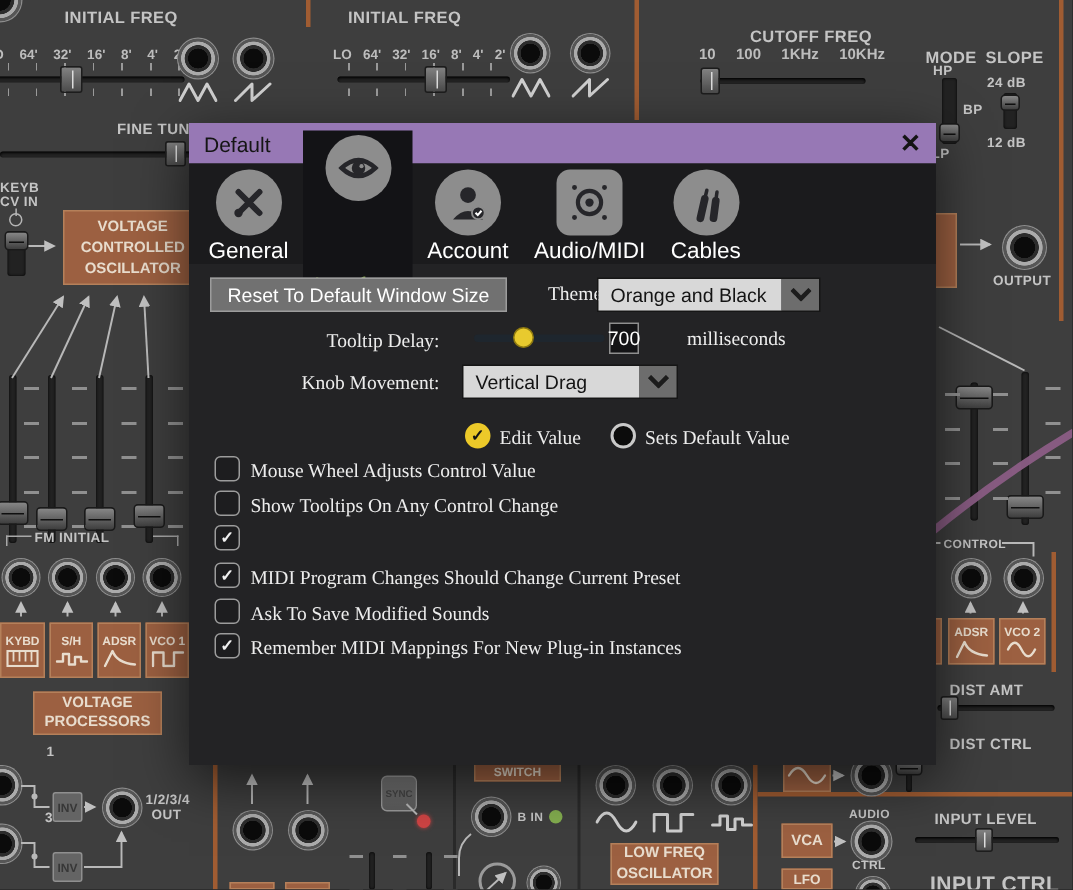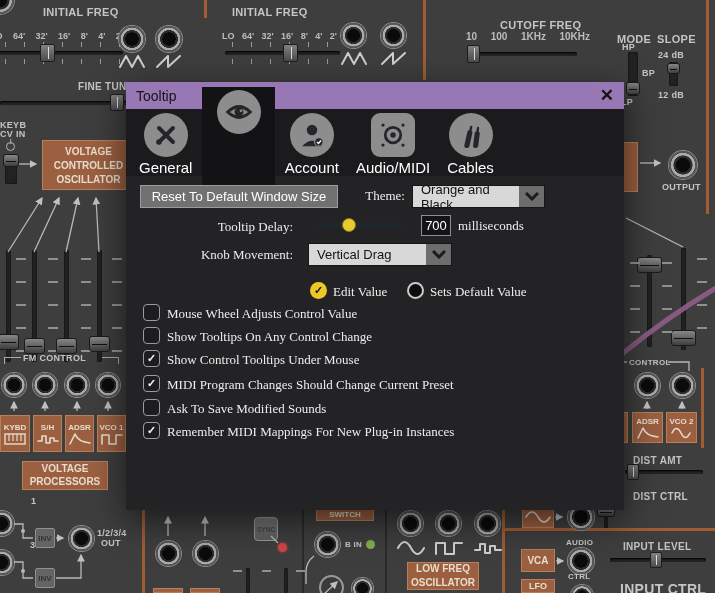--- a/index.html
+++ b/index.html
@@ -117,21 +117,21 @@
   <div class="tickcol" style="left:16px;top:258px;width:10px;height:96px"></div>
   <div class="tickcol" style="left:48px;top:258px;width:10px;height:96px"></div>
   <div class="tickcol" style="left:81px;top:258px;width:10px;height:96px"></div>
   <div class="tickcol" style="left:112px;top:258px;width:10px;height:96px"></div>
   <div class="vhandle" style="left:-2px;top:334px;width:21px;height:16px"></div>
   <div class="vhandle" style="left:24px;top:338px;width:21px;height:16px"></div>
   <div class="vhandle" style="left:56px;top:338px;width:21px;height:16px"></div>
   <div class="vhandle" style="left:89px;top:336px;width:21px;height:16px"></div>
 
   <div class="brk" style="left:4px;top:357px;width:17px;height:7px;border-top-width:1.5px;border-left-width:1.5px"></div>
-  <div class="lbl" style="left:23px;top:353px;font-size:9px">FM CONTROL</div>
+  <div class="lbl" style="left:23px;top:353px;font-size:9px">FM INITIAL</div>
   <div class="brk" style="left:102px;top:357px;width:17px;height:7px;border-top-width:1.5px;border-right-width:1.5px"></div>
   <div class="jack" style="left:1px;top:372px;width:26px;height:26px"></div>
   <div class="jack" style="left:32px;top:372px;width:26px;height:26px"></div>
   <div class="jack" style="left:64px;top:372px;width:26px;height:26px"></div>
   <div class="jack" style="left:95px;top:372px;width:26px;height:26px"></div>
   <div class="badge" style="left:0;top:415px;width:30px;height:37px;font-size:8px">
     <span>KYBD</span>
     <svg width="22" height="12">
         <rect x="1" y="1" width="20" height="10" fill="none" stroke="#e8dccd" stroke-width="1.4"></rect>
         <path d="M5,1 V8 M9,1 V8 M13,1 V8 M17,1 V8" stroke="#e8dccd" stroke-width="1.2" fill="none"></path>
@@ -354,21 +354,21 @@
       <path d="M647,409 V402" marker-end="url(#ah)"></path>
       <path d="M682,409 V402" marker-end="url(#ah)"></path>
       <circle cx="23" cy="531" r="2" fill="#b8b8b8" stroke="none"></circle>
       <circle cx="23" cy="571" r="2" fill="#b8b8b8" stroke="none"></circle>
     </g>
     <path d="M622,354 Q666,318 716,288" stroke="#8b5d85" stroke-width="5" fill="none" opacity="0.95"></path>
   </svg>
 
   <div class="dialog">
     <div class="titlebar">
-      <span>Tooltip</span>
+      <span>Default</span>
       <span class="dclose">✕</span>
     </div>
 
     <div class="tabbar">
       <div class="tab">
         <span class="ticon">
           <svg width="28" height="28" viewBox="0 0 24 24">
               <g stroke="#26262a" stroke-width="3.4" stroke-linecap="round">
                 <path d="M6,18 L18,6"></path>
                 <path d="M6,6 L18,18"></path>
@@ -424,33 +424,33 @@
             </svg>
         </span>
         <span class="tlabel">Cables</span>
       </div>
     </div>
 
     <div class="dbtn" style="left:14px;top:103px;width:198px;height:23px">
       <span>Reset To Default Window Size</span>
     </div>
     <div class="dlbl" style="left:196px;top:106px;width:83px;text-align:right">Theme:</div>
-    <div class="dd" style="left:286px;top:103px;width:133px;height:23px">
+    <div class="dd" style="left:272px;top:103px;width:149px;height:23px">
       <span class="dd-val">Orange and Black</span>
       <span class="dd-btn">
         <svg width="14" height="9">
             <polyline points="1,1 7,7 13,1" stroke="#1c1c1c" stroke-width="3" fill="none"></polyline>
           </svg>
       </span>
     </div>
 
     <div class="dlbl" style="left:56px;top:137px;width:111px;text-align:right">Tooltip Delay:</div>
     <div class="tslider" style="left:190px;top:141px;width:87px"></div>
     <div class="tthumb" style="left:216px;top:136px"></div>
-    <div class="numbox" style="left:295px;top:133px;width:30px;height:21px">
+    <div class="numbox" style="left:280px;top:133px;width:20px;height:21px">
       <span>700</span>
     </div>
     <div class="dlbl" style="left:332px;top:136px">milliseconds</div>
 
     <div class="dlbl" style="left:56px;top:165px;width:111px;text-align:right">Knob Movement:</div>
     <div class="dd" style="left:182px;top:161px;width:144px;height:23px">
       <span class="dd-val">Vertical Drag</span>
       <span class="dd-btn">
         <svg width="14" height="9">
             <polyline points="1,1 7,7 13,1" stroke="#1c1c1c" stroke-width="3" fill="none"></polyline>
@@ -467,21 +467,20 @@
 
     <div class="cbox" style="left:17px;top:222px"></div>
     <div class="dlbl" style="left:41px;top:224px">Mouse Wheel Adjusts Control Value</div>
 
     <div class="cbox" style="left:17px;top:245px"></div>
     <div class="dlbl" style="left:41px;top:247px">Show Tooltips On Any Control Change</div>
 
     <div class="cbox" style="left:17px;top:268px">
       <span>✓</span>
     </div>
-    <div class="dlbl" style="left:41px;top:270px">Show Control Tooltips Under Mouse</div>
 
     <div class="cbox" style="left:17px;top:293px">
       <span>✓</span>
     </div>
     <div class="dlbl" style="left:41px;top:295px">MIDI Program Changes Should Change Current Preset</div>
 
     <div class="cbox" style="left:17px;top:317px"></div>
     <div class="dlbl" style="left:41px;top:319px">Ask To Save Modified Sounds</div>
 
     <div class="cbox" style="left:17px;top:340px">

